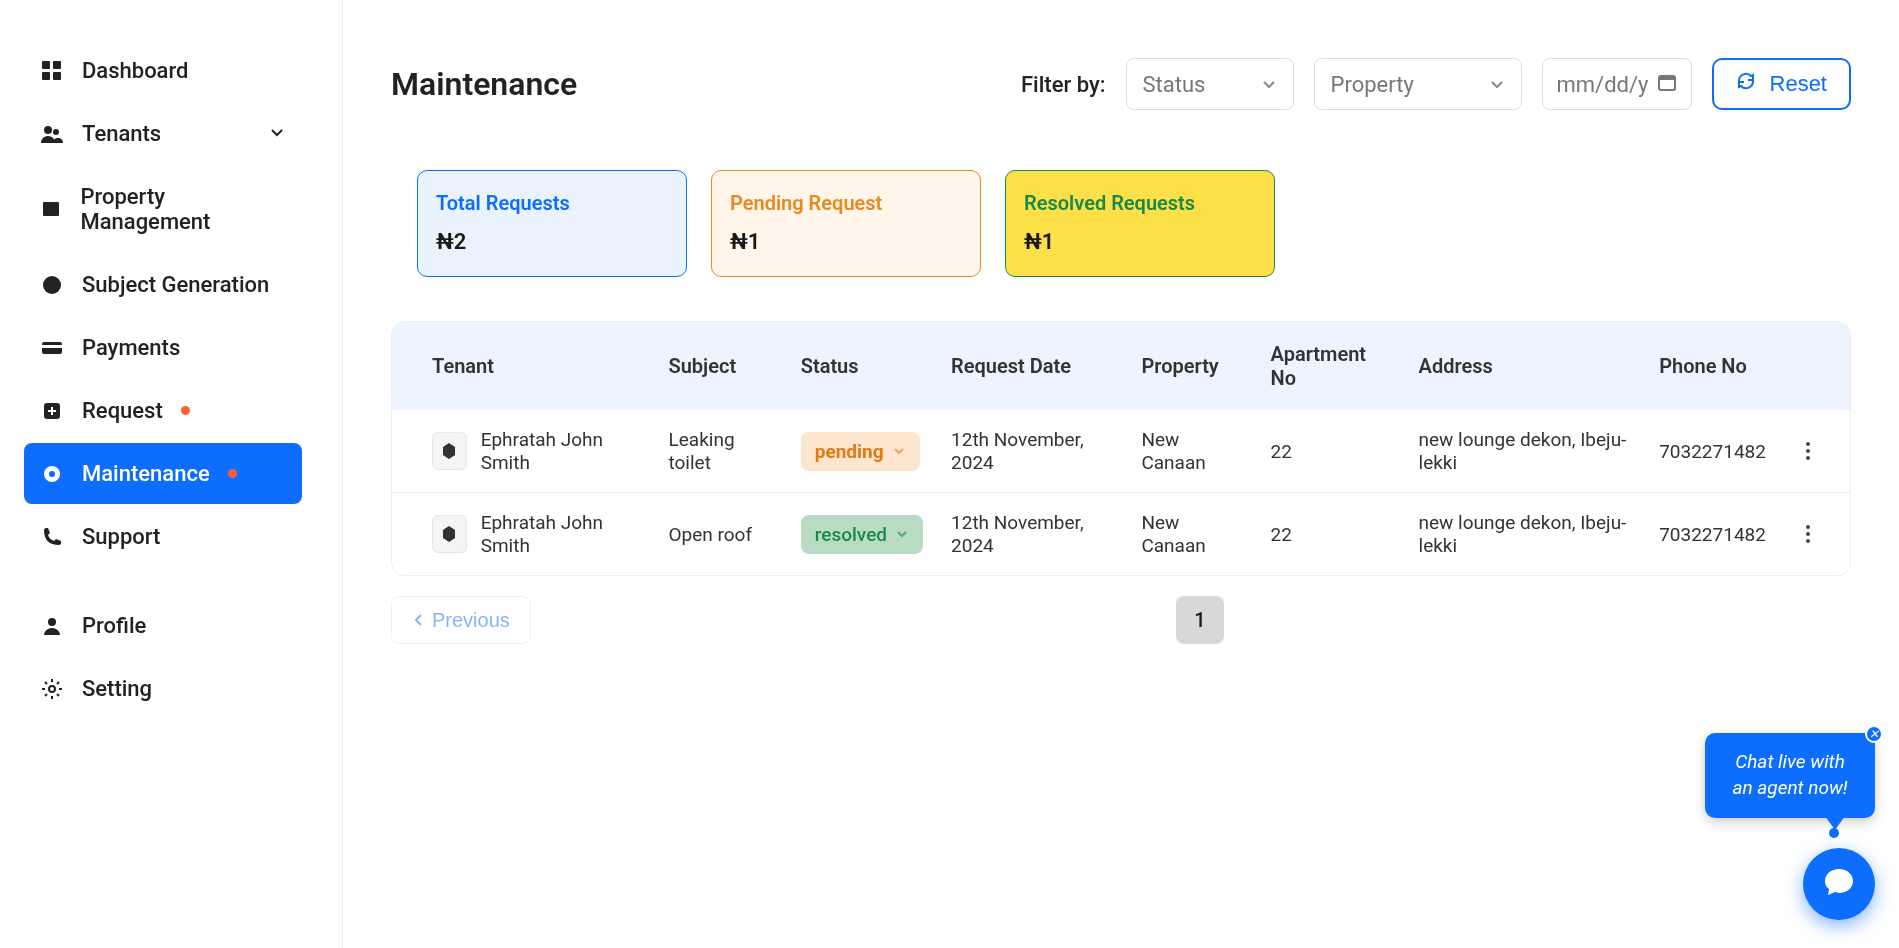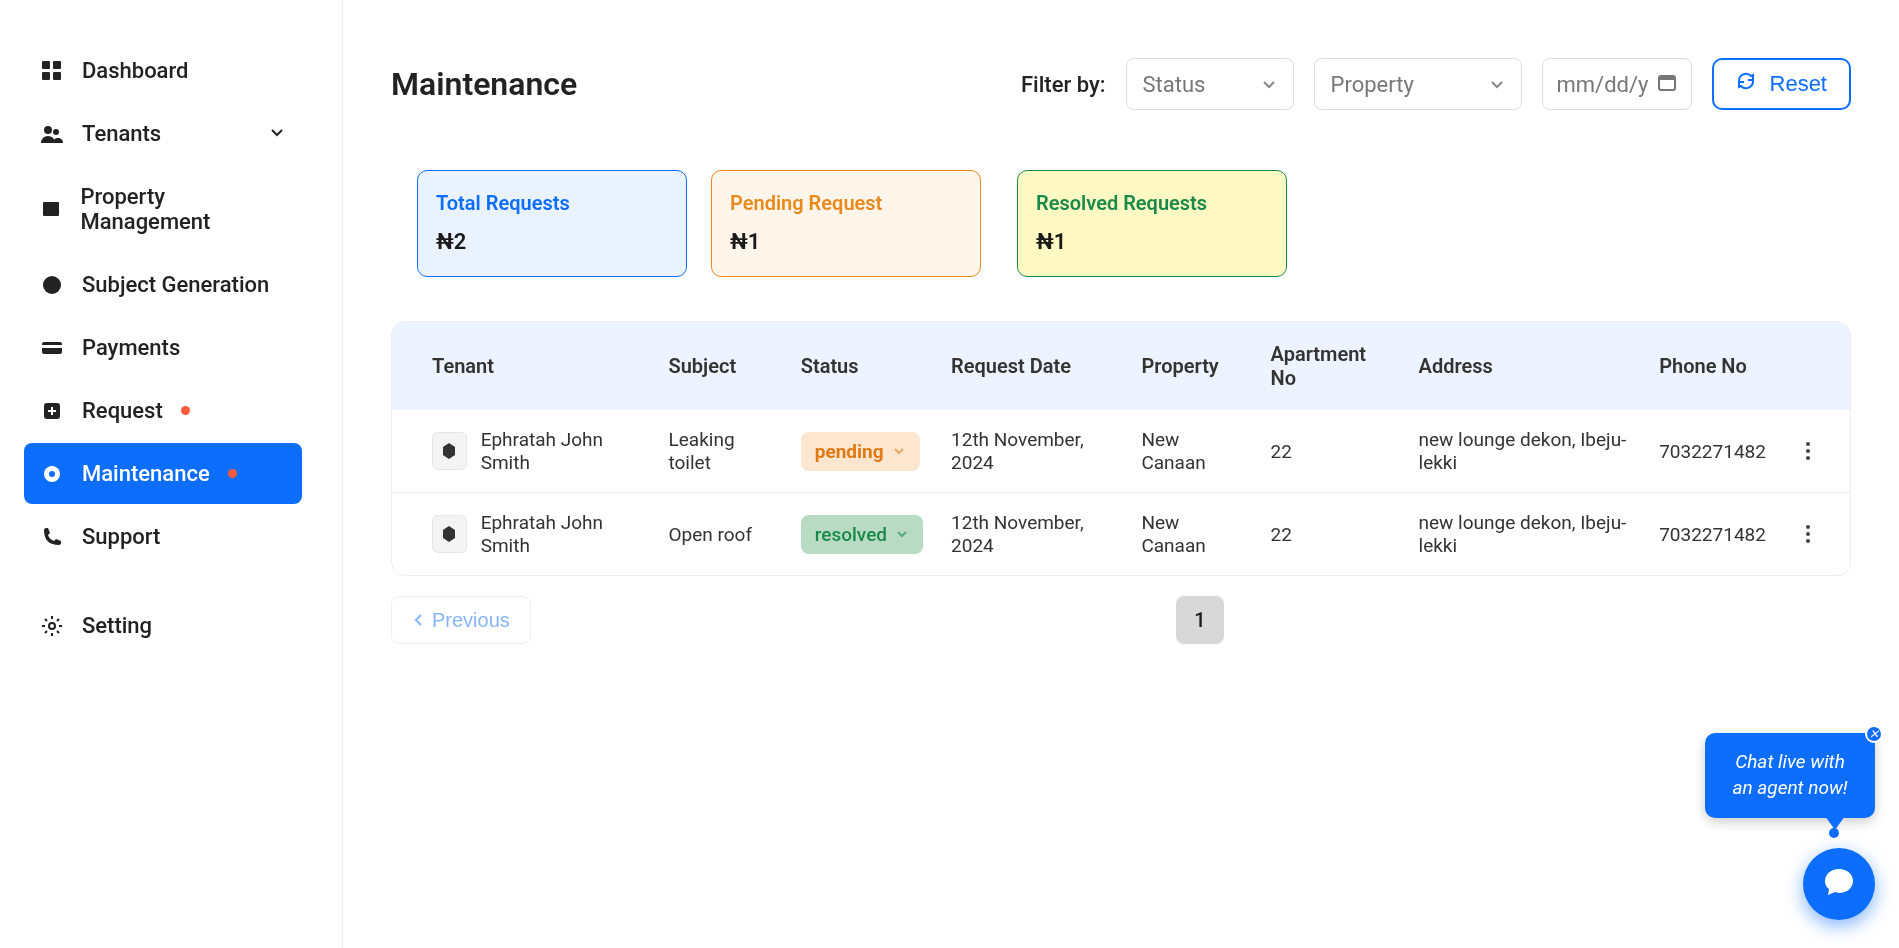--- a/index.html
+++ b/index.html
@@ -165,23 +165,22 @@
     background: #eaf2fe;
     border: 1px solid #0d6efd;
   }
   .card.total .card-title { color: #0d6efd; }
   .card.pending {
     background: #fff5ea;
     border: 1px solid #e88a1c;
   }
   .card.pending .card-title { color: #e88a1c; }
   .card.resolved {
-    background: #fef9c3;
+    background: #fde047;
     border: 1px solid #1a8a4a;
-    margin-left: 12px;
   }
   .card.resolved .card-title { color: #1a8a4a; }
   .table-wrap {
     border: 1px solid #eee;
     border-radius: 14px;
     overflow: hidden;
   }
   .table {
     width: 100%;
     border-collapse: collapse;
@@ -439,20 +438,29 @@
         <span class="icon">
           <svg width="22" height="22" viewBox="0 0 22 22" fill="currentColor">
               <path d="M3 4c0-1 1-2 2-2h2l2 5-2 2c1 3 3 5 6 6l2-2 5 2v2c0 1-1 2-2 2C8 19 3 14 3 4z"></path>
             </svg>
         </span>
         <span>Support</span>
       </div>
     </div>
     <div class="nav-sep"></div>
     <div class="nav-group">
+      <div class="nav-item">
+        <span class="icon">
+          <svg width="22" height="22" viewBox="0 0 22 22" fill="currentColor">
+              <circle cx="11" cy="7" r="4"></circle>
+              <path d="M3 20c0-4 4-7 8-7s8 3 8 7"></path>
+            </svg>
+        </span>
+        <span>Profile</span>
+      </div>
       <div class="nav-item">
         <span class="icon">
           <svg width="22" height="22" viewBox="0 0 22 22" fill="none" stroke="currentColor" stroke-width="2">
               <circle cx="11" cy="11" r="3"></circle>
               <path d="M11 1v3M11 18v3M1 11h3M18 11h3M4 4l2 2M16 16l2 2M4 18l2-2M16 6l2-2"></path>
             </svg>
         </span>
         <span>Setting</span>
       </div>
     </div>

